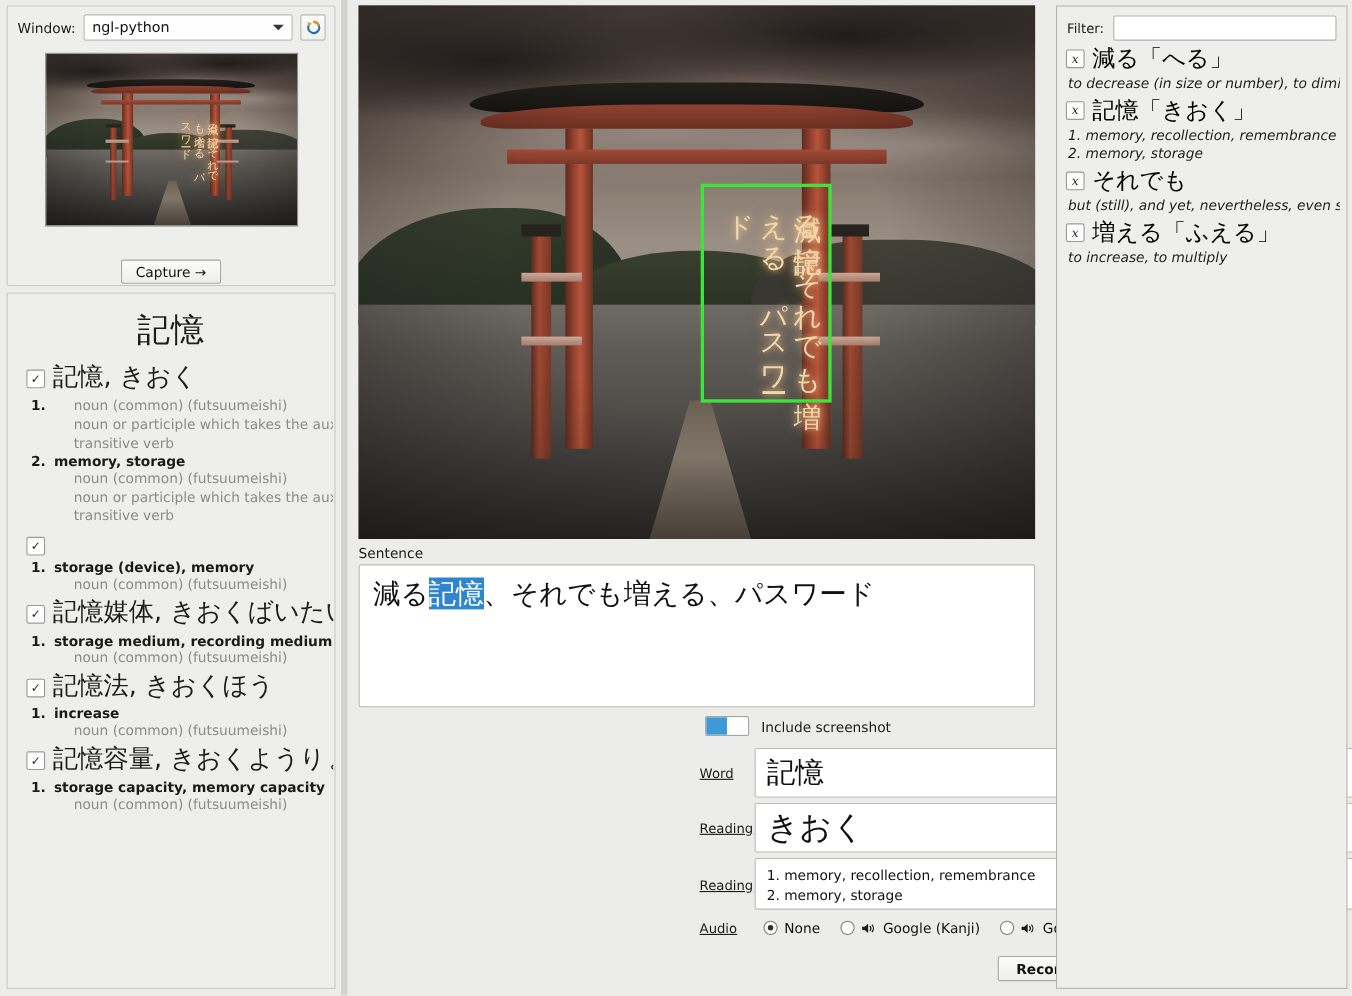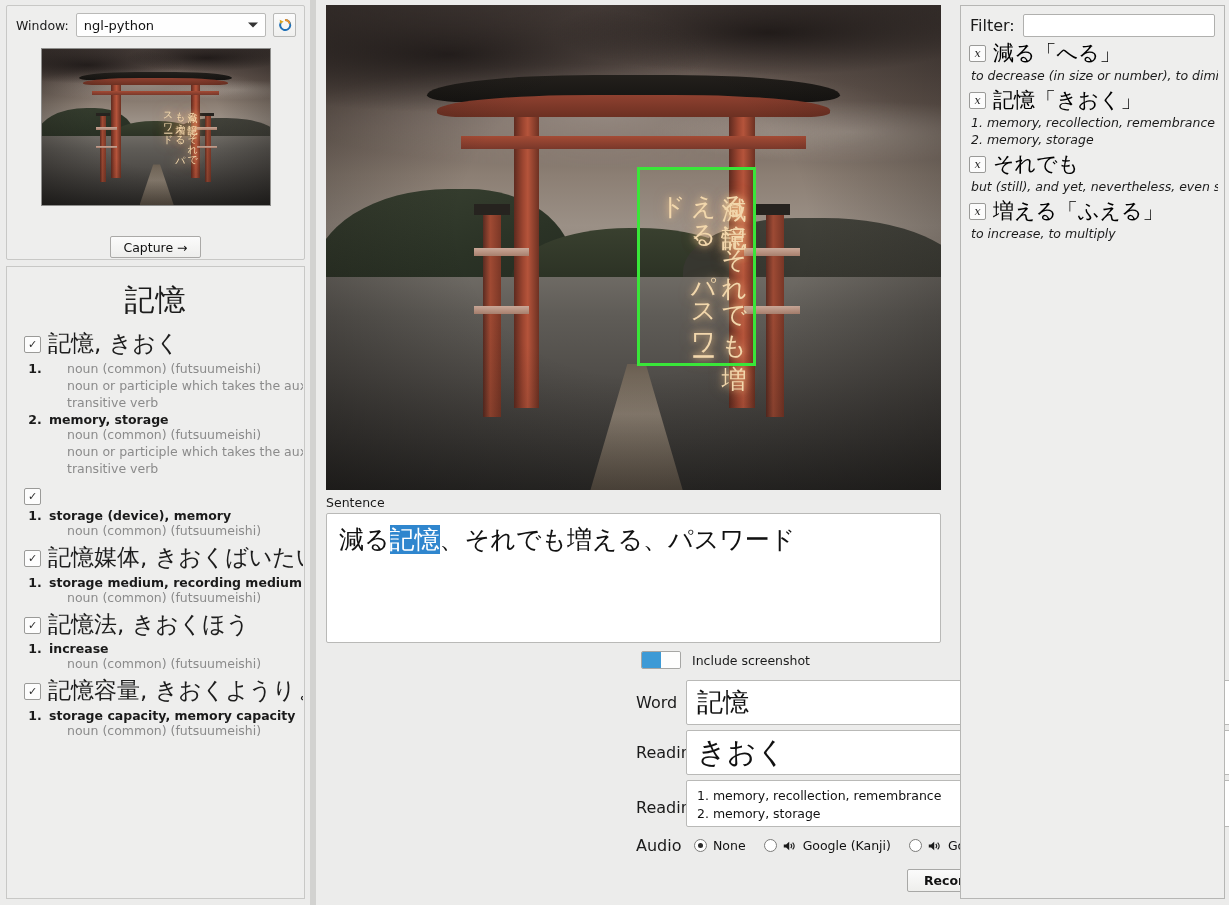--- a/index.html
+++ b/index.html
@@ -169,21 +169,21 @@
 
   .toggle-row { position: absolute; left: 325px; top: 651px; display: flex; align-items: center; gap: 11px; }
   .toggle {
     width: 40px; height: 18px; border: 1px solid #a6a6a4; border-radius: 2px; display: flex; overflow: hidden;
   }
   .toggle .on { width: 50%; background: #3d9ad6; }
   .toggle .off { width: 50%; background: #fdfdfd; }
   .toggle-label { font-size: 12.5px; color: #1a1a1a; }
 
   .field-row { position: absolute; display: flex; align-items: center; }
-  .field-label { width: 50px; font-size: 16px; color: #1a1a1a; text-align: left; }
+  .field-label { width: 50px; font-size: 12px; color: #1a1a1a; text-align: left; text-decoration: underline; }
   .field-input {
     background: #fff; border: 1px solid #b9b9b7; border-radius: 2px;
     color: #111; display: flex; align-items: center; padding: 0 10px;
   }
 
   #word-row { left: 320px; top: 680px; width: 625px; }
   #word-row .field-input { width: 568px; height: 45px; font-size: 26px; }
   #reading-row { left: 320px; top: 730px; width: 625px; }
   #reading-row .field-input { width: 568px; height: 45px; font-size: 29px; }
   #meaning-row { left: 320px; top: 780px; width: 625px; align-items: flex-start; }
@@ -207,21 +207,21 @@
   .record-wrap { position: absolute; left: 320px; top: 869px; width: 625px; display: flex; justify-content: center; }
   .record-btn {
     min-width: 84px; height: 23px; padding: 0 14px; font-size: 12.5px; font-weight: bold; color: #111;
     background: linear-gradient(#fbfbfb,#eeeeec); border: 1px solid #a8a8a6; border-radius: 2px;
     display: flex; align-items: center; justify-content: center;
   }
 
   
   #right-panel { left: 960px; top: 5px; width: 265px; height: 894px; background: #eeeeed; border: 1px solid #b6b6b4; }
   .filter-row { display: flex; align-items: center; gap: 8px; padding: 8px 9px 0 9px; }
-  .filter-label { font-size: 16px; color: #1a1a1a; text-align: right; }
+  .filter-label { font-size: 12px; color: #1a1a1a; text-align: right; }
   .filter-input { flex: 1; height: 23px; background: #fff; border: 1px solid #b0b0ae; border-radius: 2px; }
   .vocab-list { padding: 4px 6px 0 8px; }
   .vocab-item { margin-bottom: 2px; }
   .vocab-head { display: flex; align-items: center; gap: 7px; white-space: nowrap; }
   .xbtn {
     flex: 0 0 auto; width: 17px; height: 17px; background: #fcfcfc; border: 1px solid #9a9a98; border-radius: 2px;
     font-size: 11px; font-style: italic; line-height: 15px; text-align: center; color: #222;
     font-family: "DejaVu Serif", "Liberation Serif", serif;
   }
   .vocab-word { font-size: 21px; color: #000000; line-height: 1.2; }

